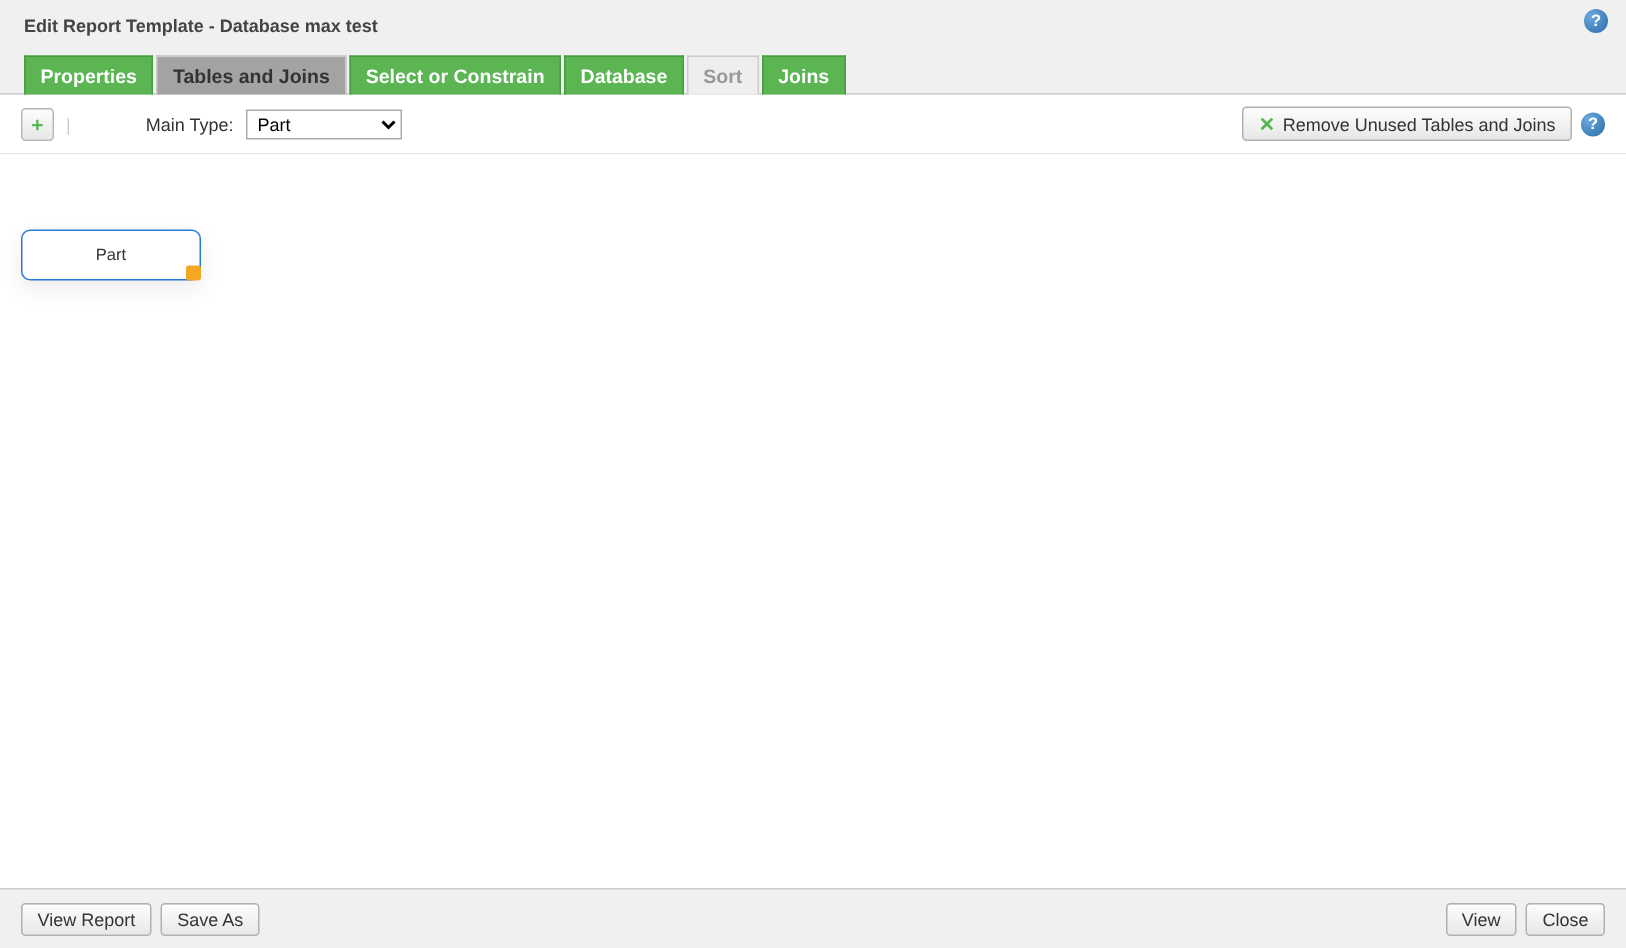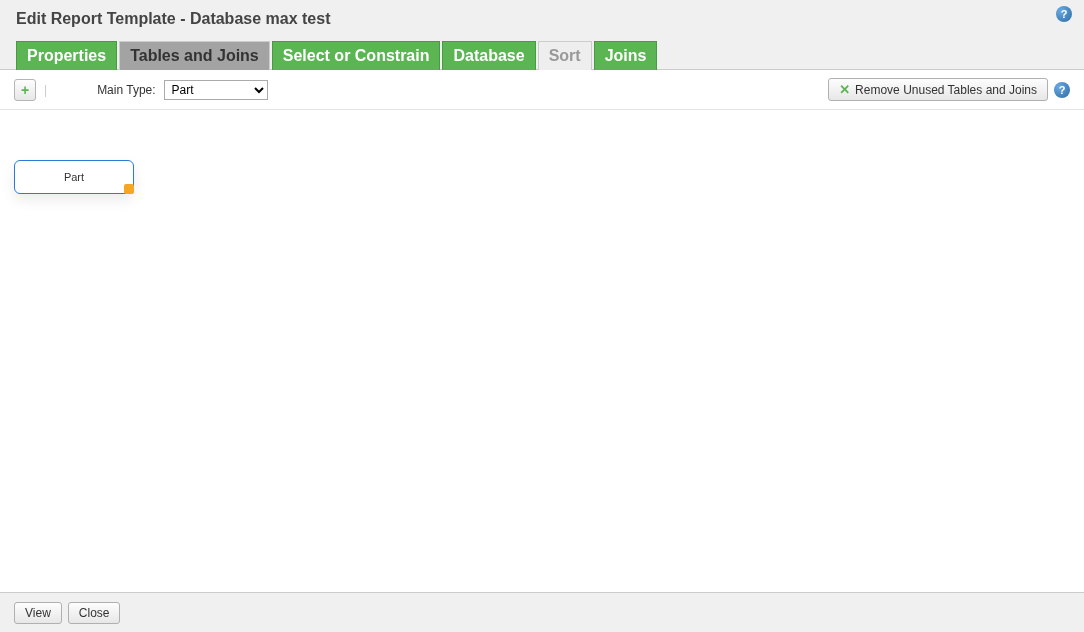--- a/index.html
+++ b/index.html
@@ -19,21 +19,21 @@
     padding: 0;
     position: relative;
   }
   .title-row {
     padding: 10px 16px 4px 16px;
     display: flex;
     align-items: center;
     justify-content: space-between;
   }
   .dialog-title {
-    font-size: 16px;
+    font-size: 12px;
     font-weight: bold;
     color: #444;
   }
   .help-icon {
     width: 16px;
     height: 16px;
     border-radius: 50%;
     background: radial-gradient(circle at 30% 30%, #6aa9e0, #2b6ca6);
     color: #fff;
     font-size: 11px;
@@ -44,21 +44,21 @@
     cursor: pointer;
     flex-shrink: 0;
   }
   .tabs-row {
     display: flex;
     padding: 8px 16px 0 16px;
     gap: 2px;
   }
   .tab {
     padding: 5px 10px;
-    font-size: 16px;
+    font-size: 13px;
     font-weight: bold;
     background: #4caf50;
     background: #5ab552;
     color: #fff;
     border: 1px solid #4a9a43;
     border-bottom: none;
     cursor: pointer;
     position: relative;
     top: 1px;
   }
@@ -231,17 +231,21 @@
 </div>
 
 <div class="canvas-area" style="height:480px;">
   <div class="entity-box">
     <span>Part</span>
     <div class="entity-handle"></div>
   </div>
 </div>
 
 <div class="footer-bar">
+  <div class="footer-left">
+    <button class="btn">View Report</button>
+    <button class="btn">Save As</button>
+  </div>
   <div class="footer-right">
     <button class="btn">View</button>
     <button class="btn">Close</button>
   </div>
 </div>
 
 </body></html>

